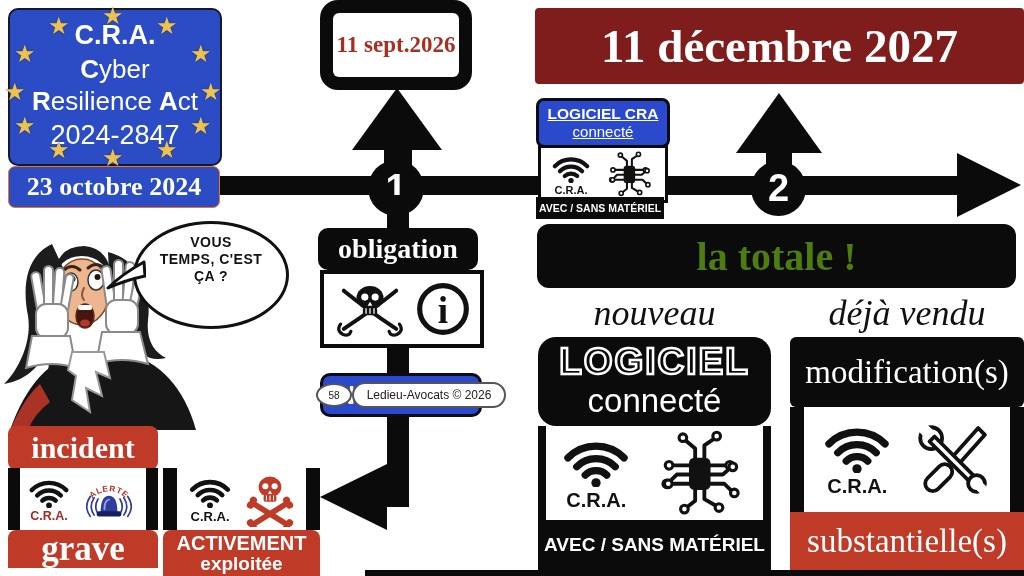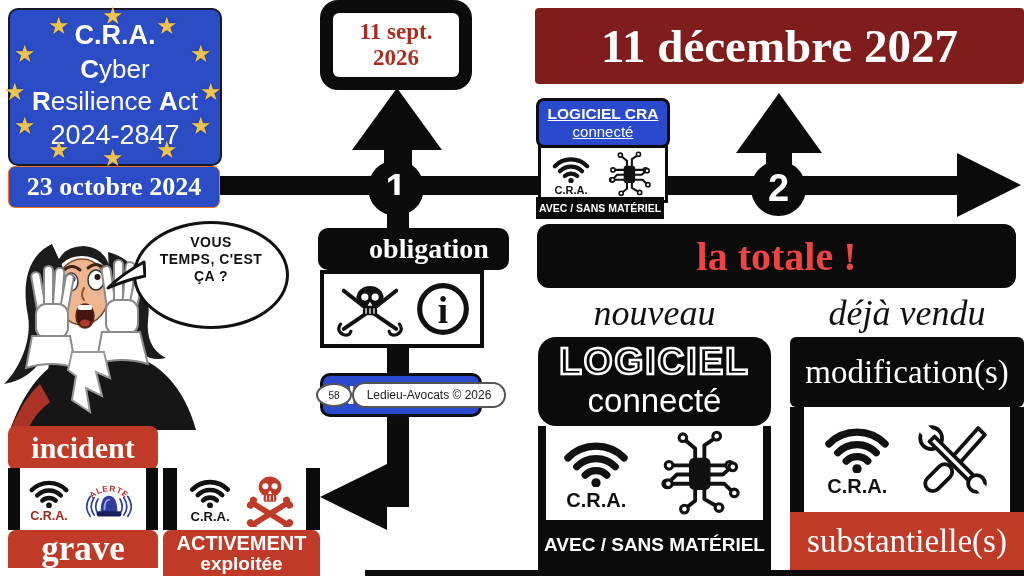--- a/index.html
+++ b/index.html
@@ -22,21 +22,21 @@
   .eu-date{background:#2b4cc4;border:1px solid #f97316;border-radius:7px;color:#fff;font-weight:bold;font-size:26px;}
   
   .sept-box{background:#0b0b0b;border-radius:18px;}
   .sept-inner{background:#fff;border-radius:6px;color:#a82f1f;font-weight:bold;font-size:23px;line-height:1.15;}
   .dec-banner{background:#7f1d1d;color:#fff;font-weight:bold;font-size:47px;border-radius:4px;}
   
   .blue-hdr{background:#2b49cc;border:3px solid #0c0c14;border-radius:8px;color:#fff;line-height:1.2;}
   .white-panel{background:#fff;border:3px solid #0b0b0b;}
   .black-ftr{background:#0b0b0b;color:#fff;font-weight:bold;}
   
-  .totale{background:#0b0b0b;border-radius:12px;color:#ef4444;font-weight:bold;font-size:40px;}
+  .totale{background:#0b0b0b;border-radius:12px;color:#4d7c0f;font-weight:bold;font-size:40px;}
   .ital{font-family:"Liberation Serif",serif;font-style:italic;font-size:36px;color:#101010;}
   
   .big-hdr{background:#0b0b0b;border-radius:18px;color:#fff;}
   .outline-title{color:#0b0b0b;-webkit-text-stroke:2.5px #ffffff;font-weight:bold;font-size:37px;letter-spacing:2px;line-height:1.05;}
   .big-body{background:#0b0b0b;}
   .big-body-inner{background:#fff;height:100%;display:flex;align-items:center;justify-content:space-evenly;}
   .red{background:#c03a28;}
   .red-box{background:#c03a28;border-radius:8px;color:#fff;}
   .cra-label{font-weight:bold;color:#111;}
   
@@ -210,21 +210,21 @@
     <span class="eu-star" style="left:180px;top:104px;">★</span>
     <span class="eu-star" style="left:38px;top:128px;">★</span>
     <span class="eu-star" style="left:92px;top:136px;">★</span>
     <span class="eu-star" style="left:146px;top:128px;">★</span>
   </div>
   <div class="abs eu-date ctr serif" style="left:8px;top:166px;width:210px;height:40px;">
     <span>23 octobre 2024</span>
   </div>
 
   <div class="abs sept-box" style="left:320px;top:0px;width:152px;height:90px;">
-    <div class="abs sept-inner ctr serif" style="left:13px;top:13px;right:13px;bottom:13px;flex-direction:column;">
+    <div class="abs sept-inner ctr serif" style="left:13px;top:13px;right:13px;bottom:13px;flex-direction:row;">
       <div>11 sept.</div>
       <div>2026</div>
     </div>
   </div>
 
   <div class="abs dec-banner ctr serif" style="left:535px;top:8px;width:489px;height:76px;">
     <span>11 décembre 2027</span>
   </div>
 
   <div class="abs blue-hdr ctr" style="left:536px;top:98px;width:128px;height:44px;flex-direction:column;text-decoration:underline;">
@@ -329,21 +329,21 @@
 
   <div class="abs bubble" style="left:133px;top:221px;width:150px;height:92px;padding-top:10px;text-align:center;">
     <div>VOUS</div>
     <div>TEMPS, C'EST</div>
     <div>ÇA ?</div>
   </div>
   <svg class="abs" style="left:106px;top:258px;" width="40" height="34" viewBox="0 0 40 34">
     <path d="M38 4 Q16 16 2 30 Q20 22 39 18 Z" fill="#fff" stroke="#111" stroke-width="3" stroke-linejoin="round"></path>
   </svg>
 
-  <div class="abs oblig-hdr ctr serif" style="left:318px;top:228px;width:160px;height:42px;padding-left:31px;">
+  <div class="abs oblig-hdr ctr serif" style="left:318px;top:228px;width:160px;height:42px;">
     <span>obligation</span>
   </div>
   <div class="abs white-panel" style="left:320px;top:270px;width:156px;height:70px;border-width:4px;display:flex;align-items:center;justify-content:space-evenly;">
     <svg width="74" height="62">
         <use href="#ic-skull-swords"></use>
       </svg>
     <svg width="56" height="56">
         <use href="#ic-info"></use>
       </svg>
   </div>

